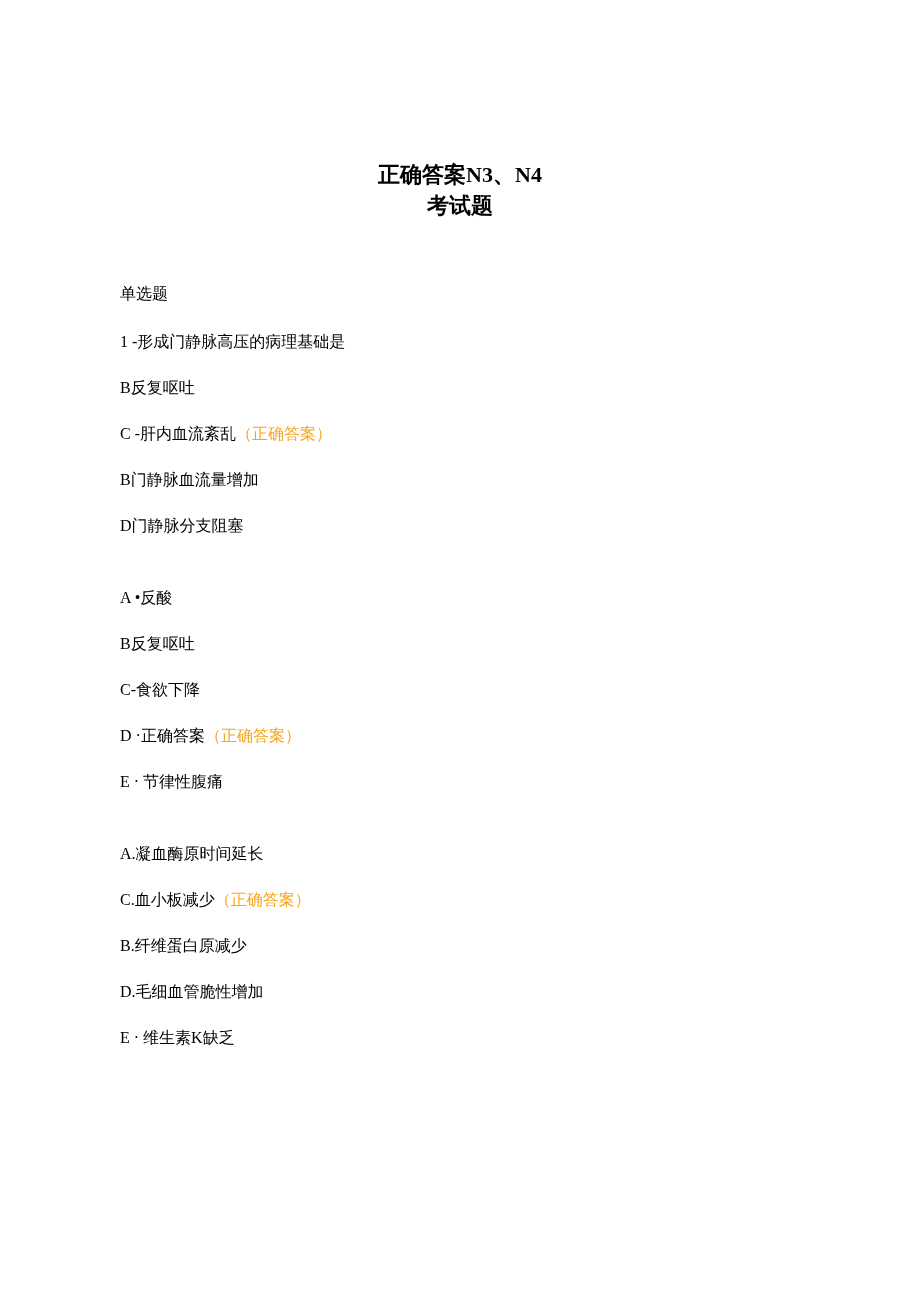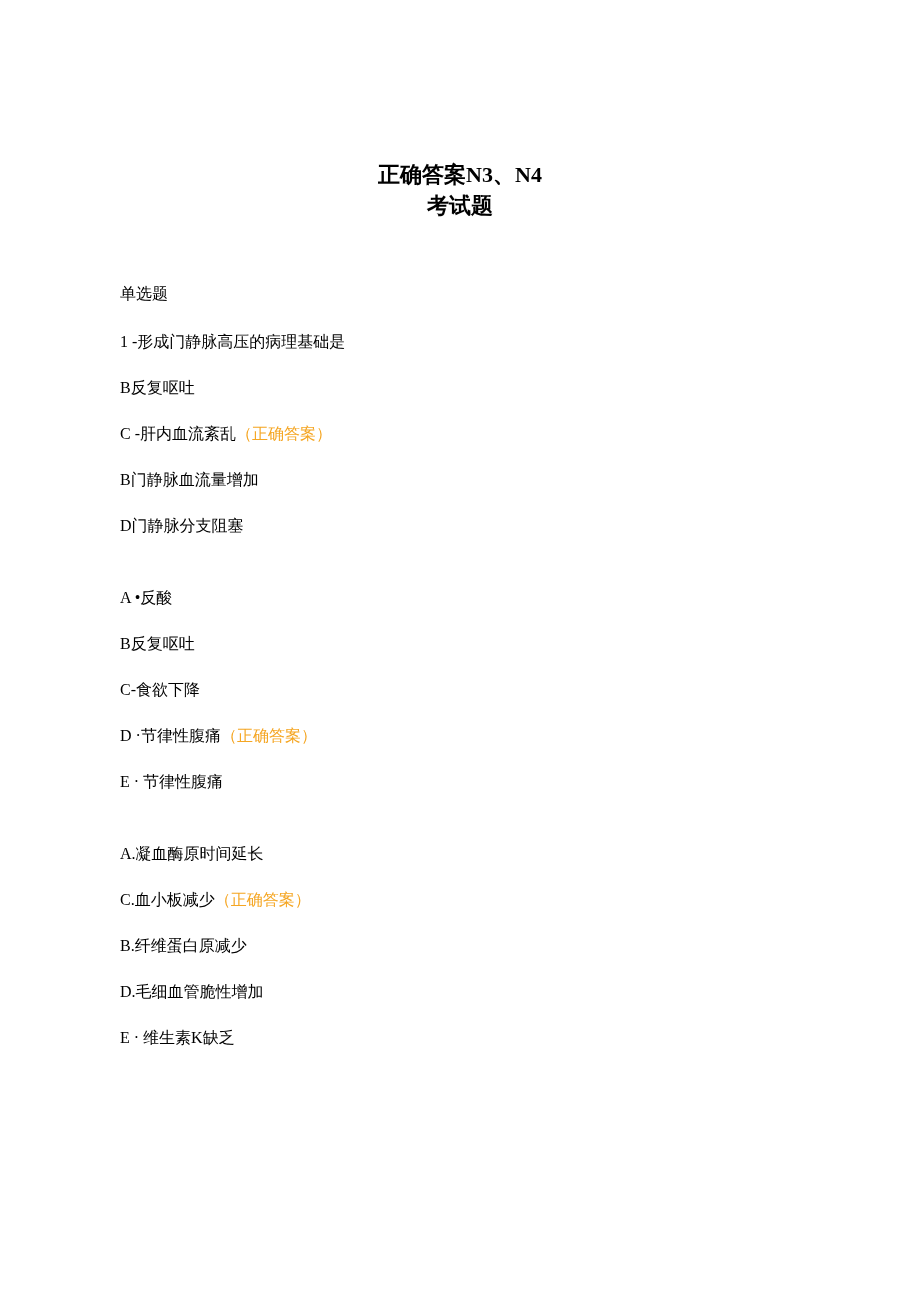--- a/index.html
+++ b/index.html
@@ -65,21 +65,21 @@
       <div class="question-stem">1 -形成门静脉高压的病理基础是</div>
       <div class="option-line"><span>B反复呕吐</span></div>
       <div class="option-line"><span>C -肝内血流紊乱</span><span class="correct-answer">（正确答案）</span></div>
       <div class="option-line"><span>B门静脉血流量增加</span></div>
       <div class="option-line"><span>D门静脉分支阻塞</span></div>
     </div>
     <div class="question-block">
       <div class="option-line"><span>A •反酸</span></div>
       <div class="option-line"><span>B反复呕吐</span></div>
       <div class="option-line"><span>C-食欲下降</span></div>
-      <div class="option-line"><span>D ·节律性腹痛</span><span class="correct-answer">（正确答案）</span></div>
+      <div class="option-line"><span>D ·正确答案</span><span class="correct-answer">（正确答案）</span></div>
       <div class="option-line"><span>E · 节律性腹痛</span></div>
     </div>
     <div class="question-block">
       <div class="option-line"><span>A.凝血酶原时间延长</span></div>
       <div class="option-line"><span>C.血小板减少</span><span class="correct-answer">（正确答案）</span></div>
       <div class="option-line"><span>B.纤维蛋白原减少</span></div>
       <div class="option-line"><span>D.毛细血管脆性增加</span></div>
       <div class="option-line"><span>E · 维生素K缺乏</span></div>
     </div>
   </div>

